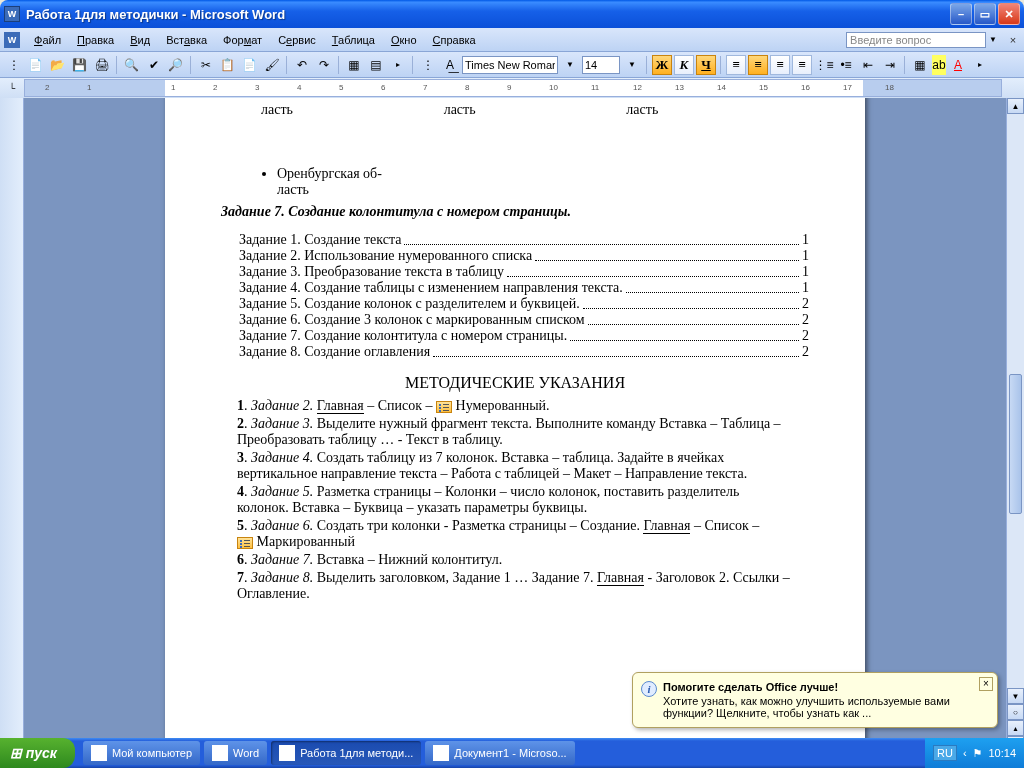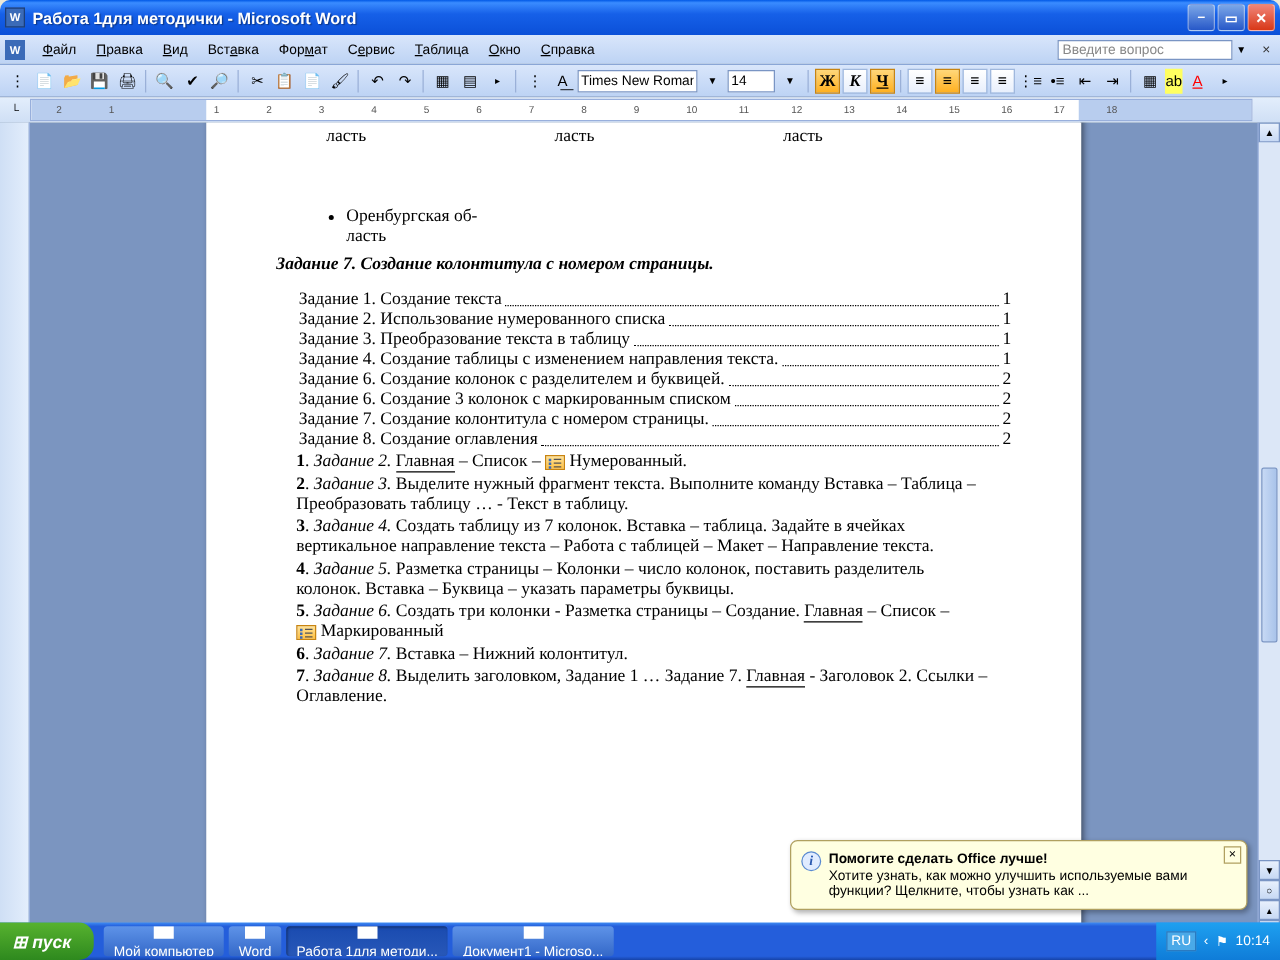--- a/index.html
+++ b/index.html
@@ -72,21 +72,21 @@
 
 
 .balloon { position:absolute; right:26px; bottom:40px; width:366px; background:#ffffe1; border:1px solid #b0a060; border-radius:6px; padding:8px 26px 8px 30px; font-size:11px; box-shadow:2px 2px 4px rgba(0,0,0,0.3);}
 .balloon .b-title{font-weight:bold; margin-bottom:2px;}
 .balloon .b-close{position:absolute; top:4px; right:4px; width:14px; height:14px; border:1px solid #b0a060; text-align:center; line-height:12px; font-size:10px;}
 .balloon .b-icon{position:absolute; left:8px; top:8px; width:16px; height:16px; border-radius:50%; background:#e0ecff; border:1px solid #5a8ad0; color:#2a5ab0; font-weight:bold; font-style:italic; text-align:center; line-height:14px; font-size:11px; font-family:Georgia;}
 
 
 .taskbar { position:absolute; left:0; right:0; bottom:0; height:30px; background: linear-gradient(to bottom,#3f8cf3 0%,#245edb 10%,#245edb 90%,#1643a8 100%); display:flex; align-items:center;}
 .startbtn { height:30px; padding:0 18px 0 10px; background:linear-gradient(to bottom,#57b22f,#2e891e); color:white; font-weight:bold; font-style:italic; display:flex; align-items:center; border-radius:0 12px 12px 0; font-size:14px;}
-.task-item{ height:24px; margin:0 2px; padding:0 8px; background:linear-gradient(to bottom,#5e93e8,#3468c8); color:white; display:flex; align-items:center; gap:5px; border-radius:3px; font-size:11px; max-width:160px; overflow:hidden; white-space:nowrap;flex-direction:column;}
+.task-item{ height:24px; margin:0 2px; padding:0 8px; background:linear-gradient(to bottom,#5e93e8,#3468c8); color:white; display:flex; align-items:center; gap:5px; border-radius:3px; font-size:11px; max-width:160px; overflow:hidden; white-space:nowrap;}
 .task-item.active{background:linear-gradient(to bottom,#1a4bb0,#2858b8); box-shadow:inset 1px 1px 2px rgba(0,0,0,0.4);}
 .task-item .ti-icon{width:16px; height:16px; background:#fff; display:flex; align-items:center; justify-content:center; font-size:9px;}
 .tray{ margin-left:auto; height:30px; background:linear-gradient(to bottom,#1ea0f0,#0f7cd8); display:flex; align-items:center; padding:0 8px; gap:6px; color:white; font-size:11px;}
 .tray .tray-lang{background:#4aa9e8; padding:1px 3px; border:1px solid #2a7ac0;}
 </style>
 </head>
 <body>
 
 <div class="titlebar">
   <div class="app-icon">W</div>
@@ -222,40 +222,41 @@
             <span class="toc-t">Задание 3. Преобразование текста в таблицу</span>
             <span class="dots"></span>
             <span class="pg">1</span>
           </div>
           <div class="toc-line">
             <span class="toc-t">Задание 4. Создание таблицы с изменением направления текста.</span>
             <span class="dots"></span>
             <span class="pg">1</span>
           </div>
           <div class="toc-line">
-            <span class="toc-t">Задание 6. Создание колонок с разделителем и буквицей.</span>
+            <span class="toc-t">Задание 5. Создание колонок с разделителем и буквицей.</span>
             <span class="dots"></span>
             <span class="pg">2</span>
           </div>
           <div class="toc-line">
             <span class="toc-t">Задание 6. Создание 3 колонок с маркированным списком</span>
             <span class="dots"></span>
             <span class="pg">2</span>
           </div>
           <div class="toc-line">
             <span class="toc-t">Задание 7. Создание колонтитула с номером страницы.</span>
             <span class="dots"></span>
             <span class="pg">2</span>
           </div>
           <div class="toc-line">
             <span class="toc-t">Задание 8. Создание оглавления</span>
             <span class="dots"></span>
             <span class="pg">2</span>
           </div>
         </div>
+      <div class="mu-title">МЕТОДИЧЕСКИЕ УКАЗАНИЯ</div>
 
       <div class="mu-line"><span class="mu-num">1</span>. <span class="mu-task">Задание 2.</span> <span class="uline">Главная</span><span> – Список – </span><span class="list-icon"></span><span> Нумерованный.</span></div>
 
       <div class="mu-line"><span class="mu-num">2</span>. <span class="mu-task">Задание 3.</span><span> Выделите нужный фрагмент текста. Выполните команду Вставка – Таблица – Преобразовать таблицу … -  Текст в таблицу.</span></div>
 
       <div class="mu-line"><span class="mu-num">3</span>. <span class="mu-task">Задание 4.</span><span> Создать таблицу из 7 колонок. Вставка – таблица. Задайте в ячейках вертикальное направление текста – Работа с таблицей – Макет – Направление текста.</span></div>
 
       <div class="mu-line"><span class="mu-num">4</span>. <span class="mu-task">Задание 5.</span><span> Разметка страницы – Колонки – число колонок, поставить разделитель колонок. Вставка – Буквица – указать параметры буквицы.</span></div>
 
       <div class="mu-line"><span class="mu-num">5</span>. <span class="mu-task">Задание 6.</span><span> Создать три колонки - Разметка страницы – Создание. </span><span class="uline">Главная</span><span> – Список – </span><br><span class="list-icon"></span><span> Маркированный</span></div>

